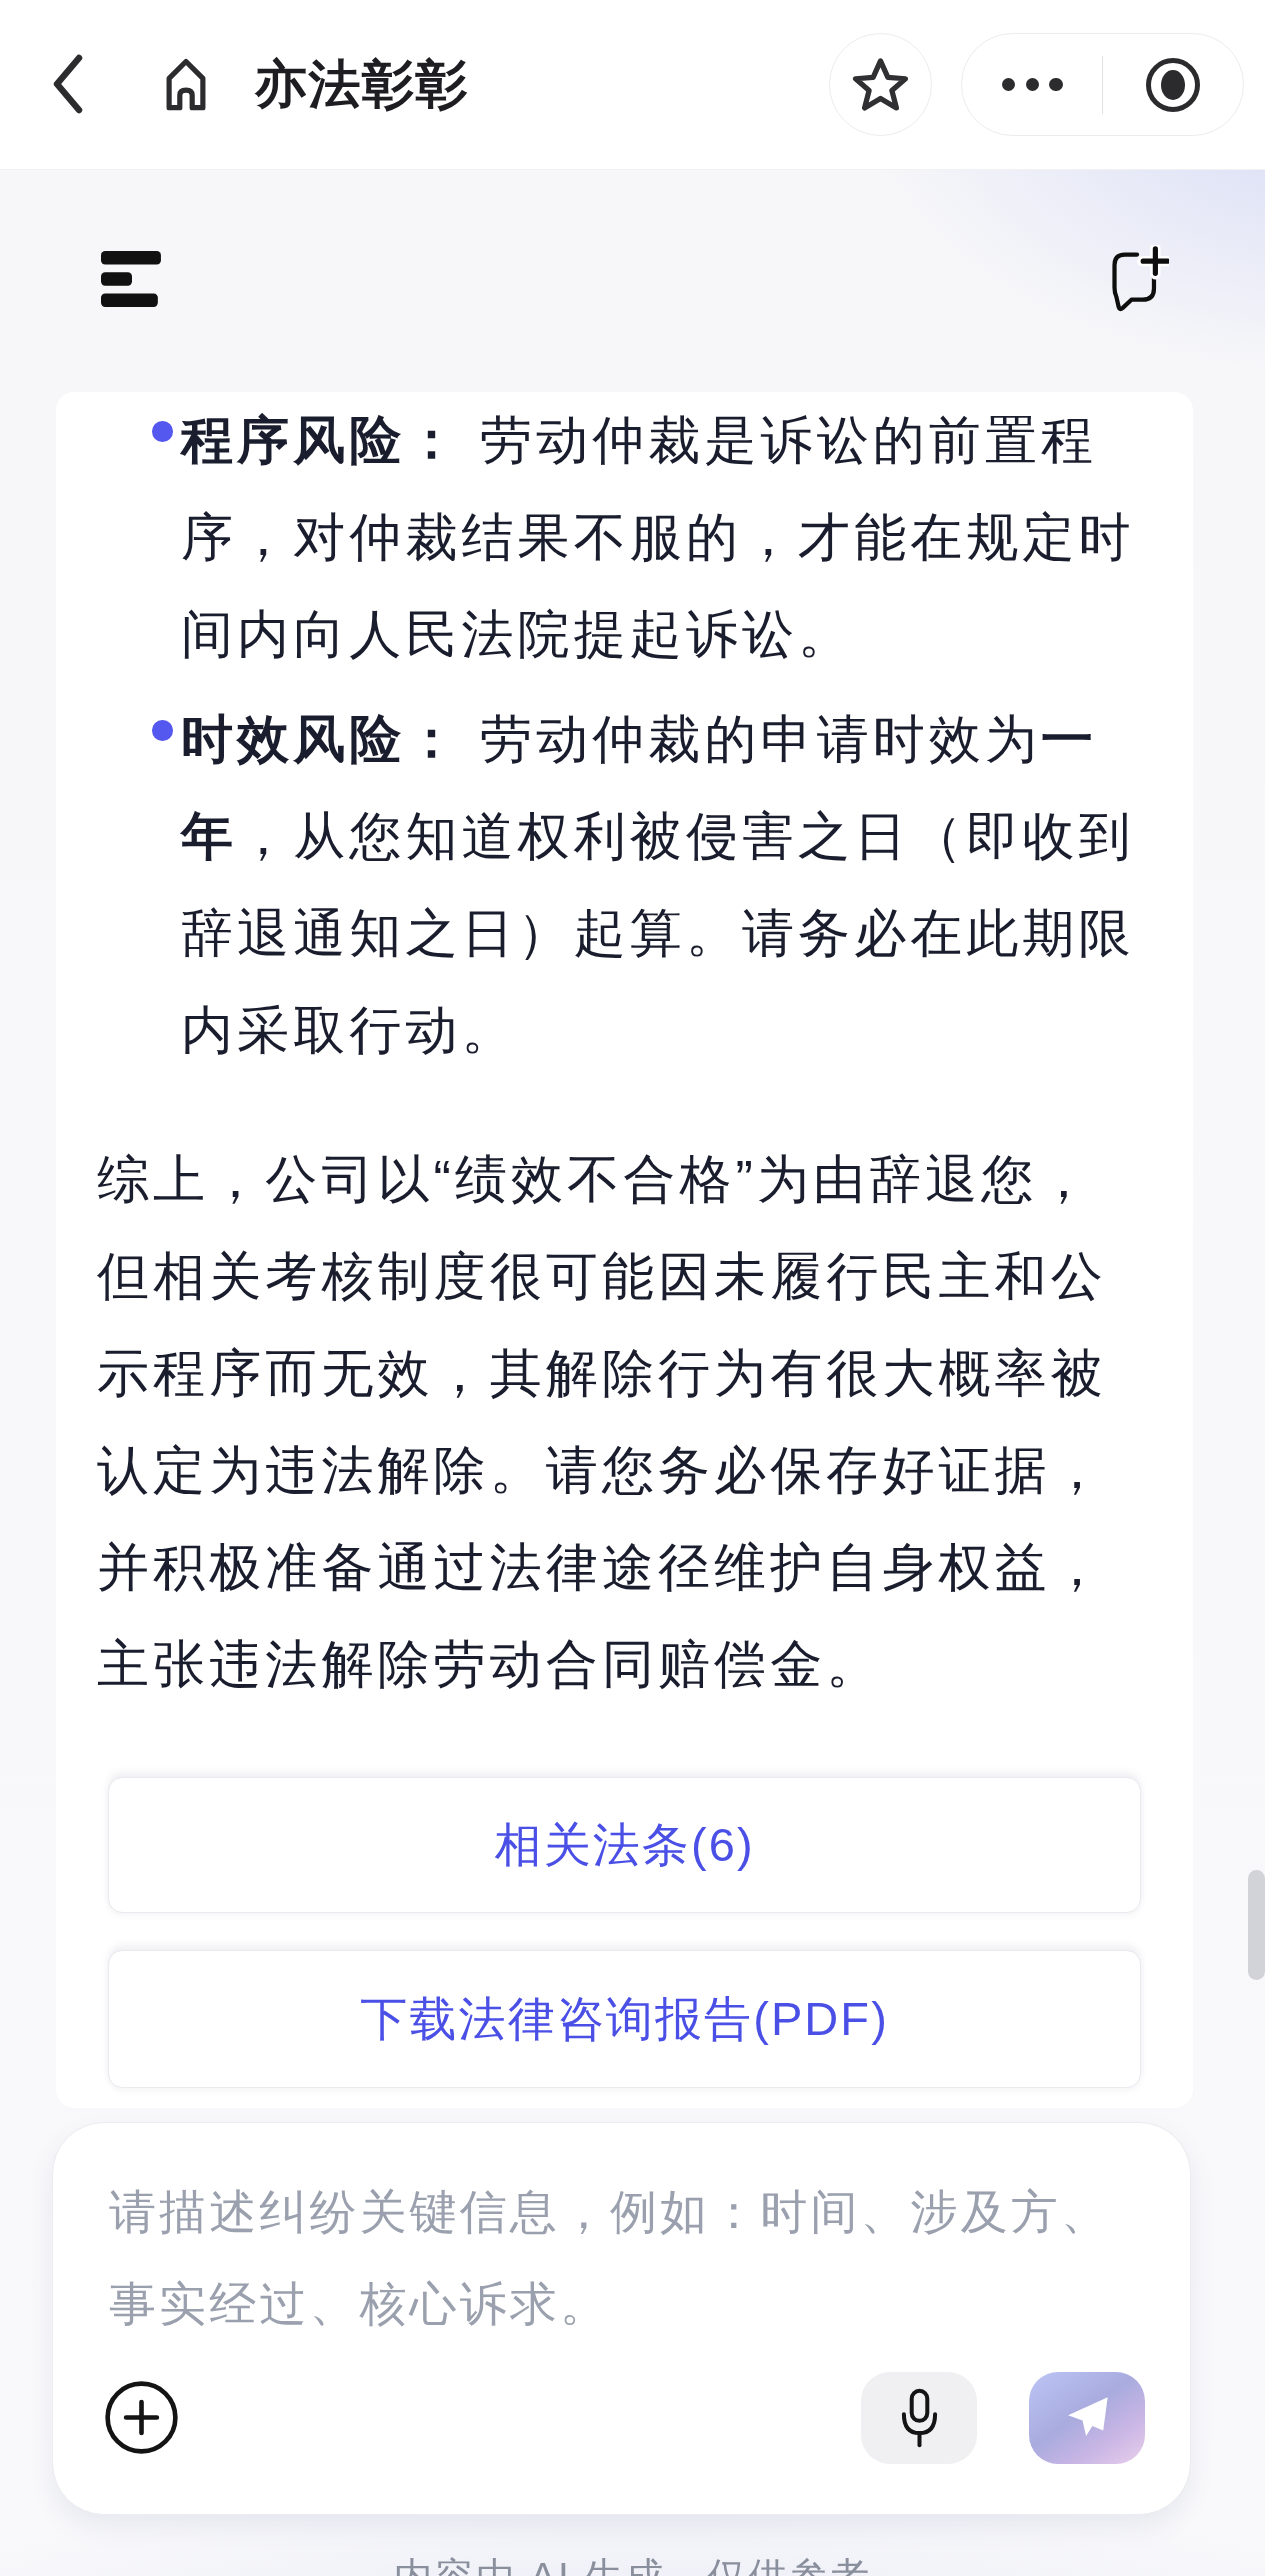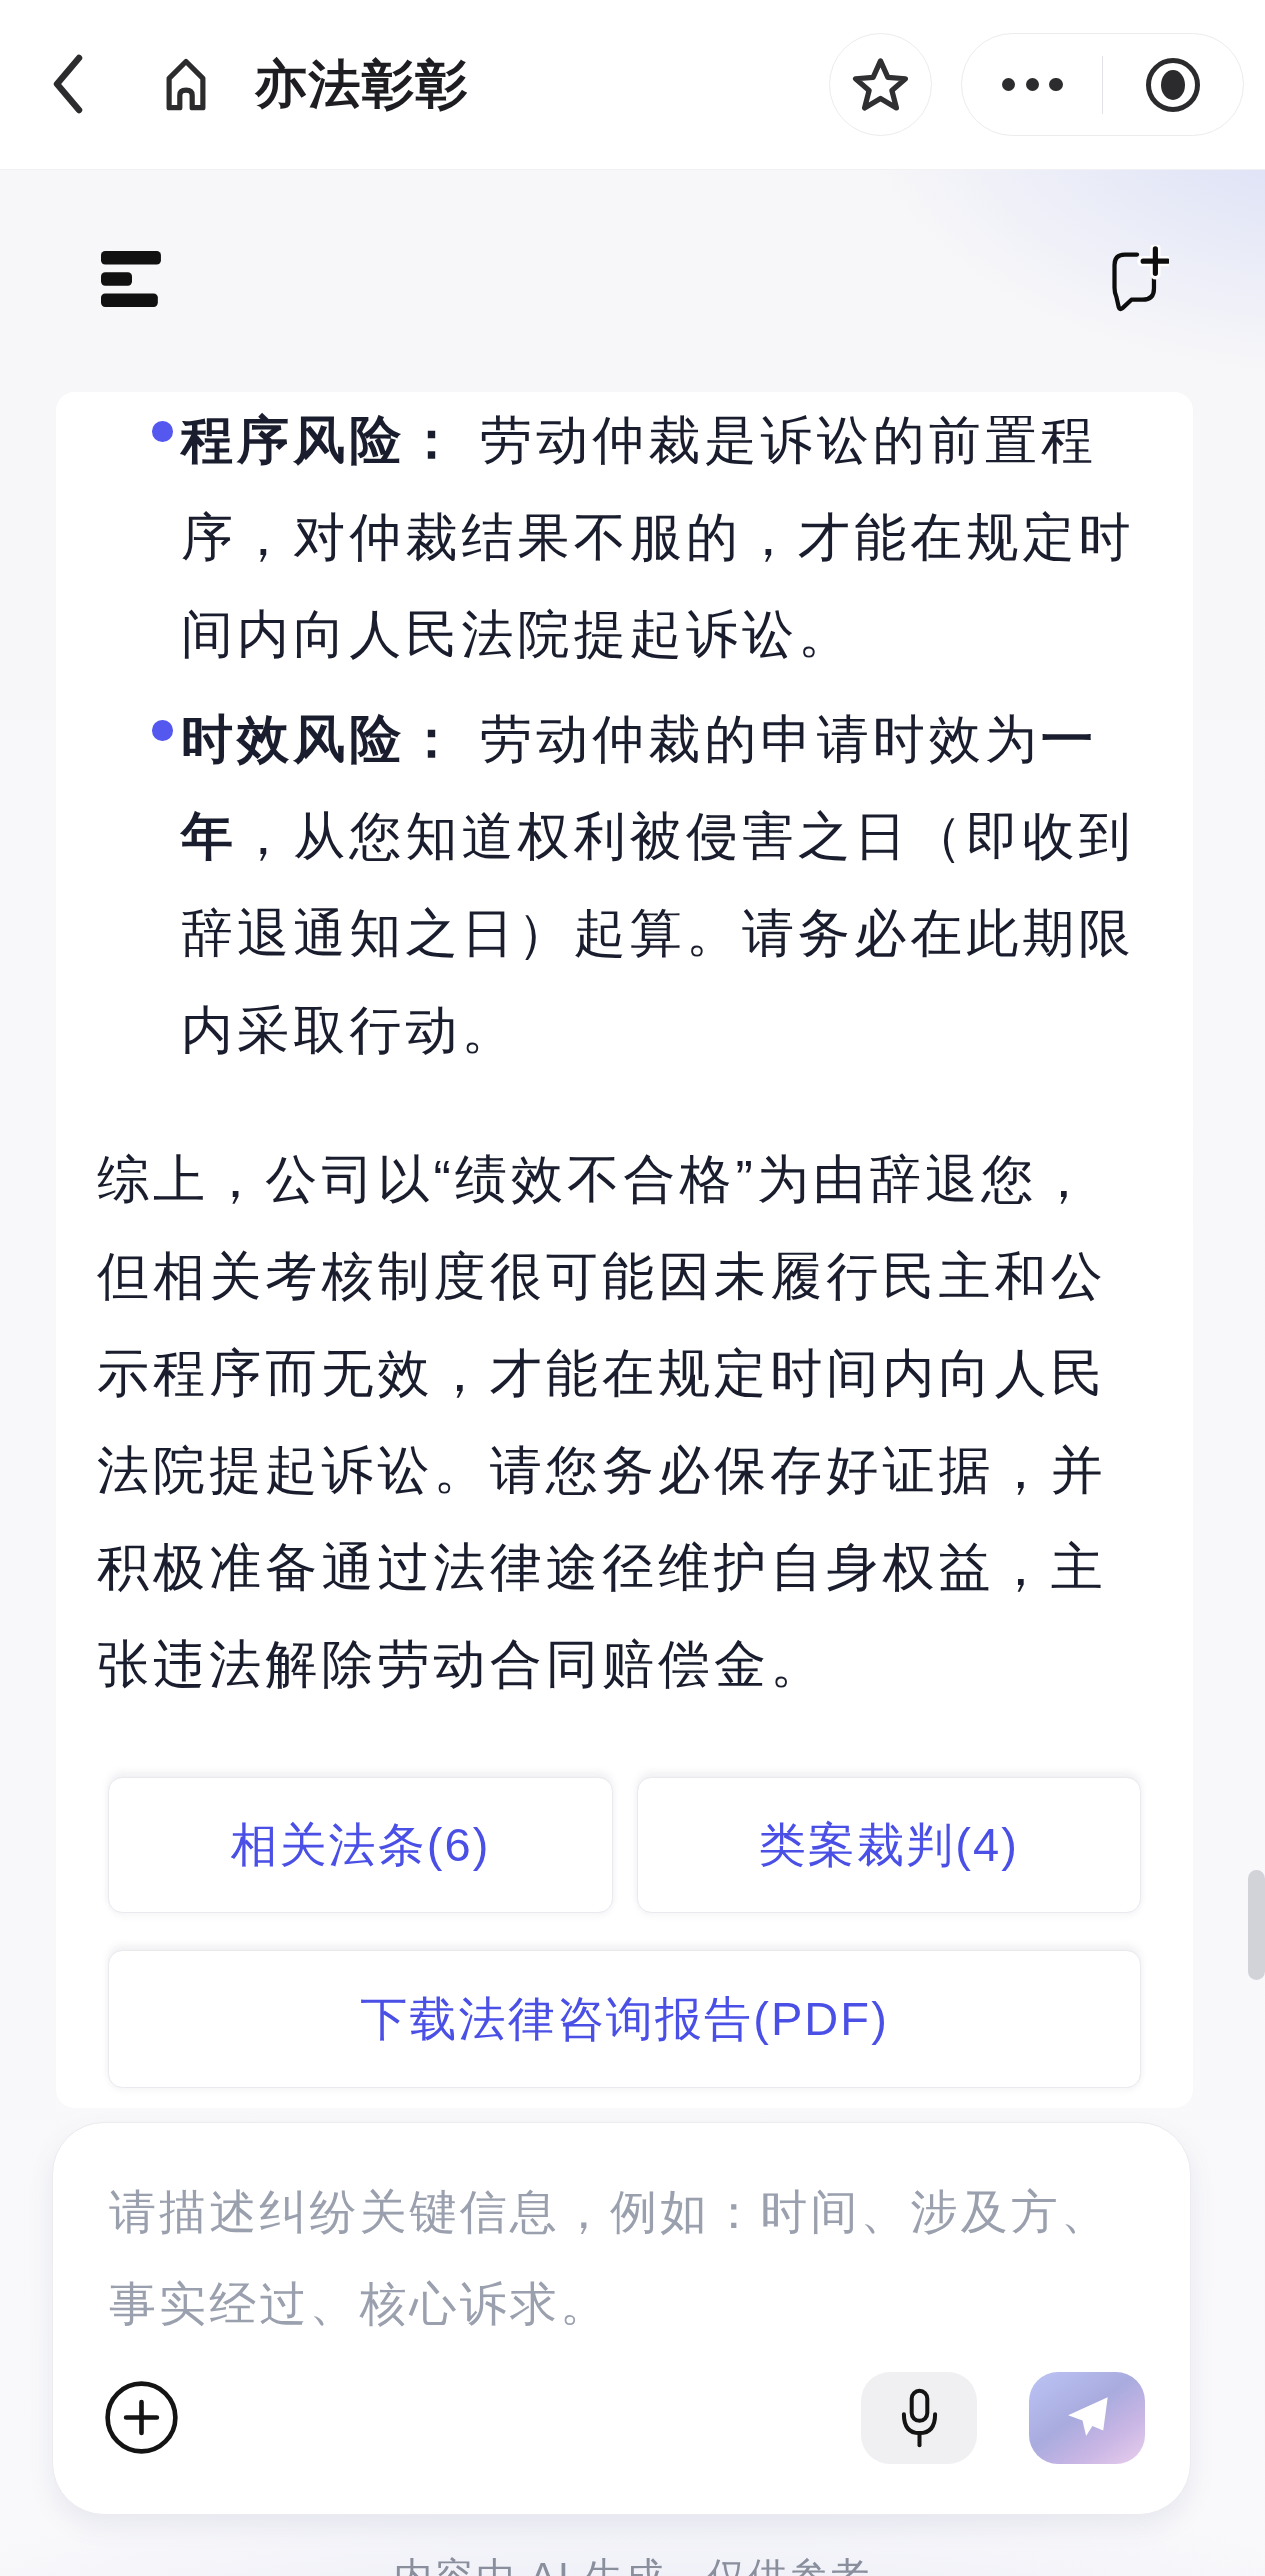--- a/index.html
+++ b/index.html
@@ -154,25 +154,24 @@
         <li class="bullet-item">
     <span class="bullet-dot"></span>
     <span class="bullet-text"><span class="bold">程序风险：</span><span> 劳动仲裁是诉讼的前置程序，对仲裁结果不服的，才能在规定时间内向人民法院提起诉讼。</span></span>
   </li>
         <li class="bullet-item">
     <span class="bullet-dot"></span>
     <span class="bullet-text"><span class="bold">时效风险：</span><span> 劳动仲裁的申请时效为</span><span class="bold">一年</span><span>，从您知道权利被侵害之日（即收到辞退通知之日）起算。请务必在此期限内采取行动。</span></span>
   </li>
       </ul>
 
-    <p class="summary">综上，公司以“绩效不合格”为由辞退您，但相关考核制度很可能因未履行民主和公示程序而无效，才能在规定时间内向人民法院提起诉讼。请您务必保存好证据，并积极准备通过法律途径维护自身权益，主张违法解除劳动合同赔偿金。</p>
+    <p class="summary">综上，公司以“绩效不合格”为由辞退您，但相关考核制度很可能因未履行民主和公示程序而无效，其解除行为有很大概率被认定为违法解除。请您务必保存好证据，并积极准备通过法律途径维护自身权益，主张违法解除劳动合同赔偿金。</p>
 
     <div class="btn-row">
       <button class="pill-btn">相关法条(6)</button>
-      <button class="pill-btn">类案裁判(4)</button>
     </div>
     <button class="pill-btn pdf-btn">下载法律咨询报告(PDF)</button>
   </section>
 
   <div class="scroll-thumb"></div>
 
   <div class="composer">
     <div class="composer-placeholder">请描述纠纷关键信息，例如：时间、涉及方、事实经过、核心诉求。</div>
     <div class="composer-controls">
       <div class="attach-btn">

